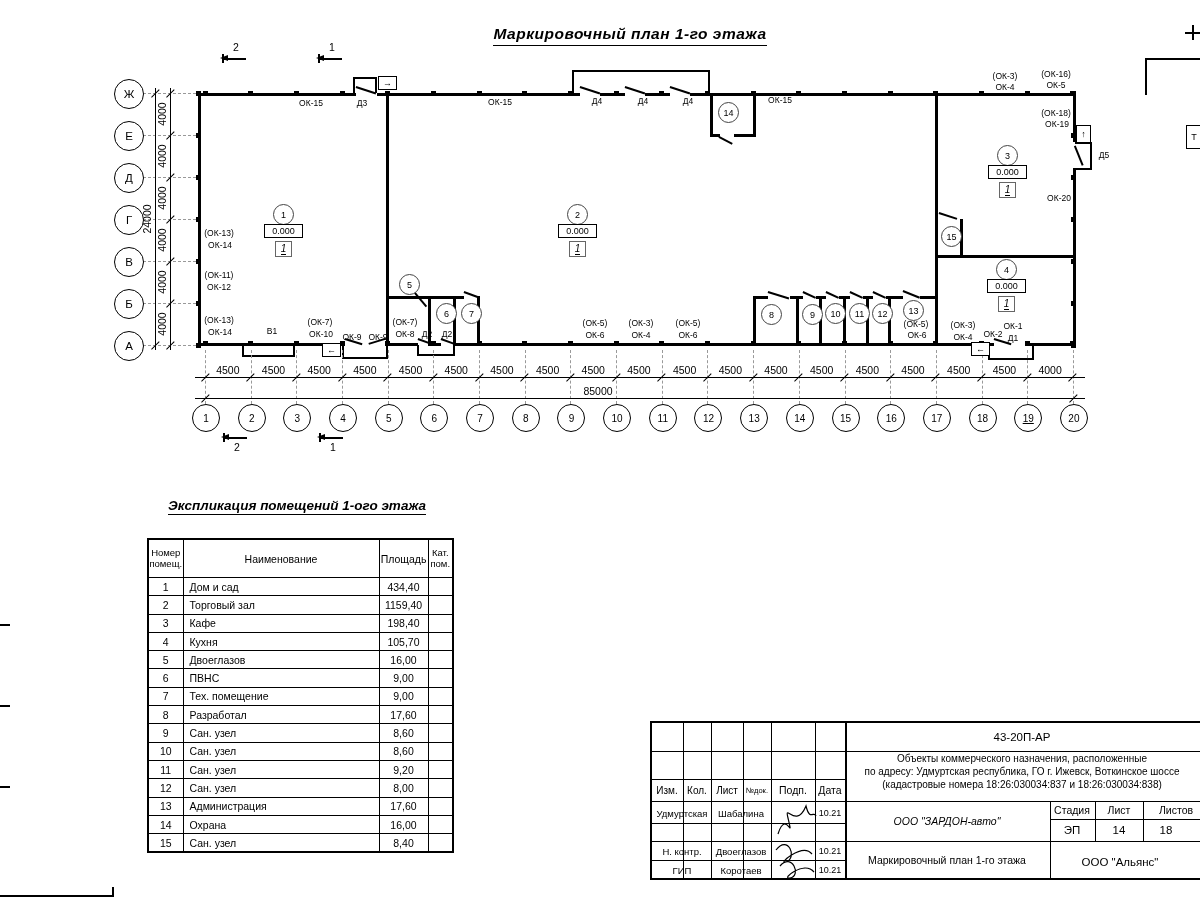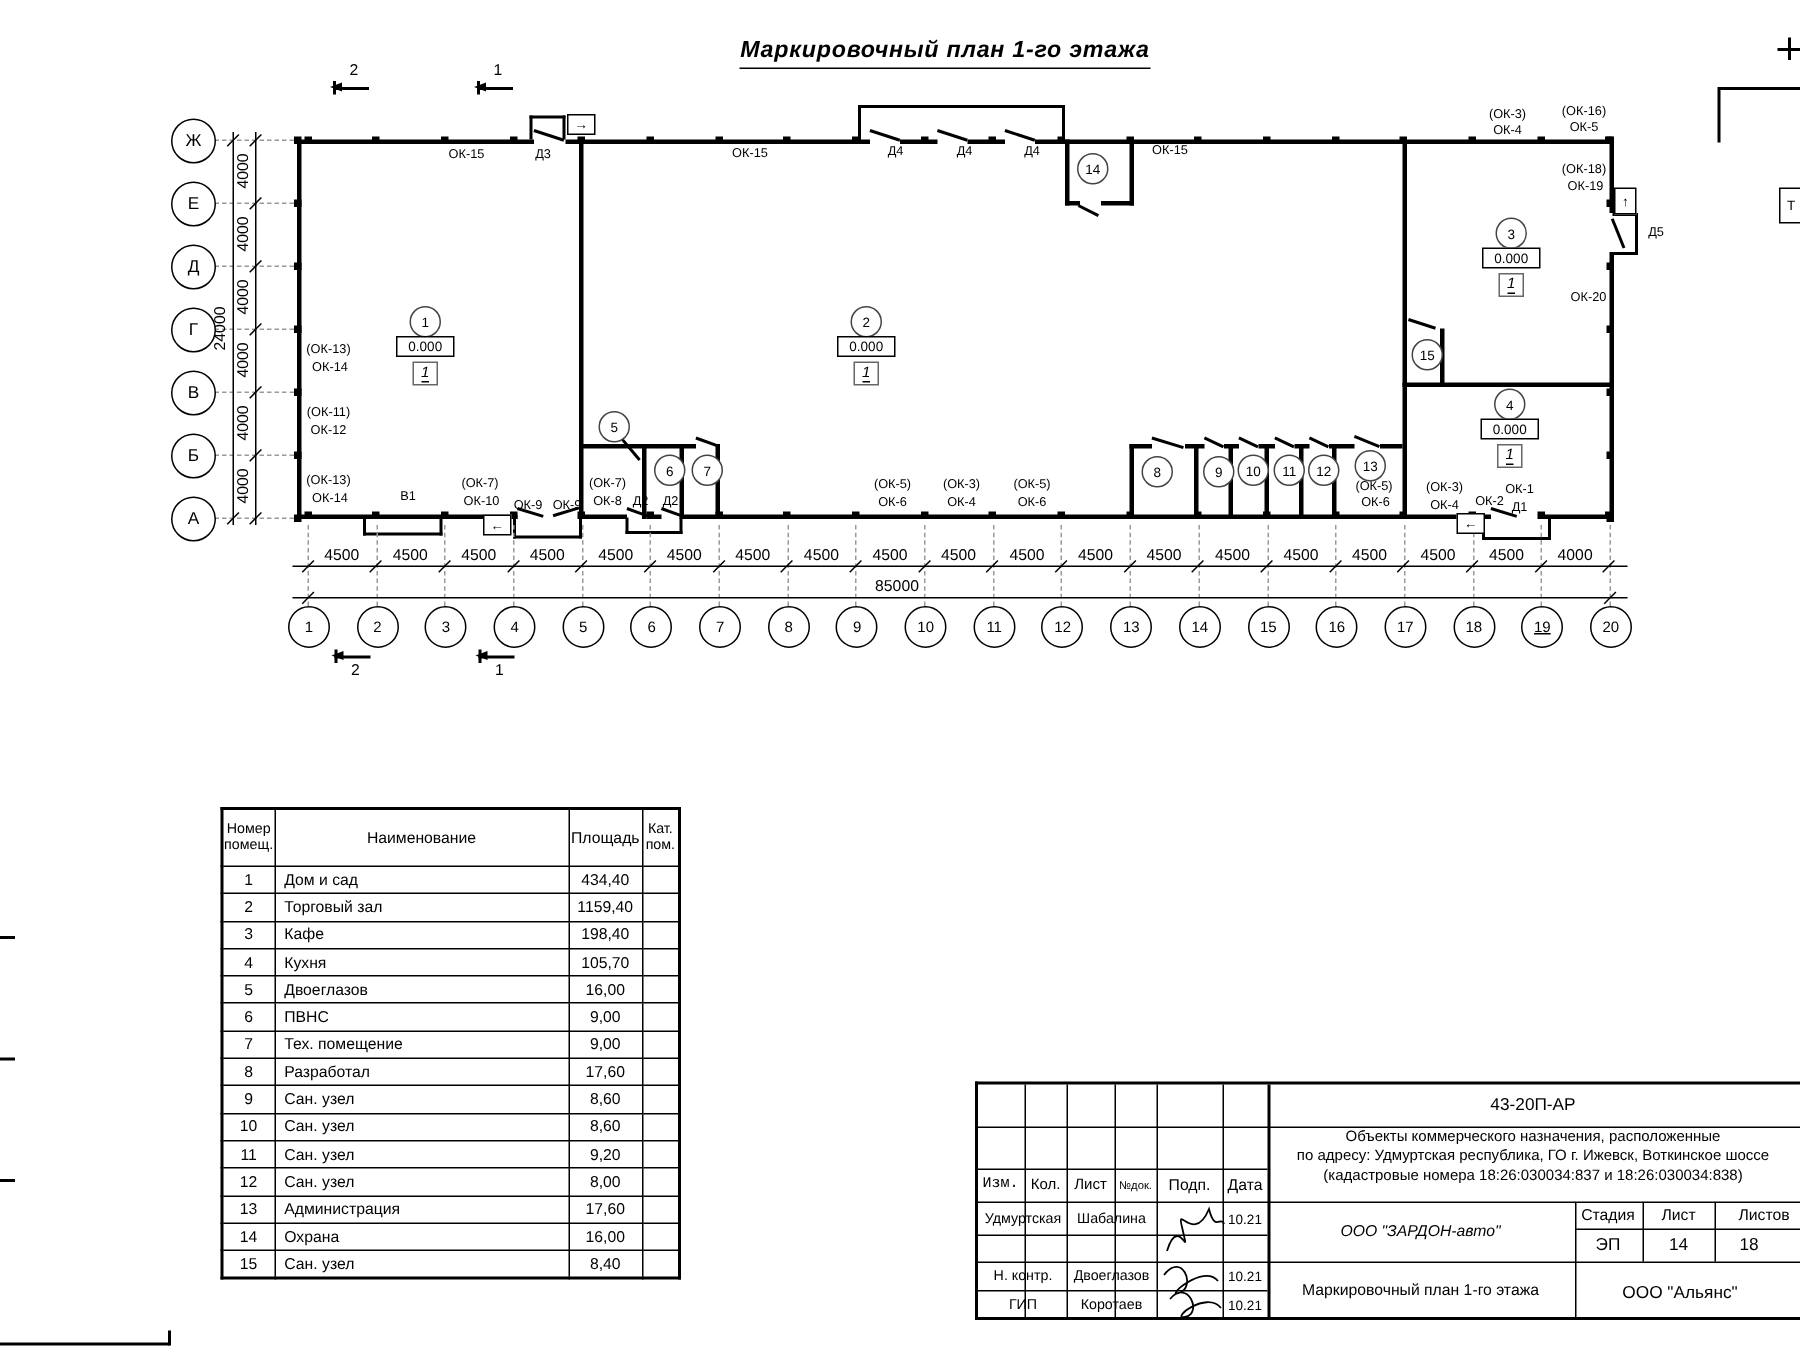--- a/index.html
+++ b/index.html
@@ -395,20 +395,23 @@
       <div class="rmcirc" style="left:761px;top:304px;">8</div>
       <div class="rmcirc" style="left:802px;top:304px;">9</div>
       <div class="rmcirc" style="left:825px;top:303px;">10</div>
       <div class="rmcirc" style="left:849px;top:303px;">11</div>
       <div class="rmcirc" style="left:872px;top:303px;">12</div>
       <div class="rmcirc" style="left:903px;top:300px;">13</div>
       <div class="rmcirc" style="left:718px;top:102px;">14</div>
       <div class="rmcirc" style="left:941px;top:226px;">15</div>
     </div>
 
+  <div class="expl-title">
+    <span>Экспликация помещений 1-ого этажа</span>
+  </div>
   <table class="expl">
     <colgroup>
         <col style="width:35px">
         <col style="width:196px">
         <col style="width:49px">
         <col style="width:25px">
       </colgroup>
     <thead>
       <tr>
         <th class="c small-h">
@@ -534,21 +537,21 @@
       <div class="tb-line" style="left:771px;top:723px;width:1px;height:155px;"></div>
       <div class="tb-line" style="left:815px;top:723px;width:1px;height:155px;"></div>
       <div class="tb-line" style="left:845px;top:723px;width:1.5px;height:155px;"></div>
       <div class="tb-line" style="left:1050px;top:802px;width:1px;height:76px;"></div>
       <div class="tb-line" style="left:1095px;top:802px;width:1px;height:39px;"></div>
       <div class="tb-line" style="left:1143px;top:802px;width:1px;height:39px;"></div>
       <div class="tb-text" style="left:1022px;top:737px;font-size:11.5px;">43-20П-АР</div>
       <div class="tb-text" style="left:1022px;top:758px;font-size:10px;">Объекты коммерческого назначения, расположенные</div>
       <div class="tb-text" style="left:1022px;top:771px;font-size:10px;">по адресу: Удмуртская республика, ГО г. Ижевск, Воткинское шоссе</div>
       <div class="tb-text" style="left:1022px;top:784px;font-size:10px;">(кадастровые номера 18:26:030034:837 и 18:26:030034:838)</div>
-      <div class="tb-text" style="left:667px;top:790px;font-size:10px;font-family:Liberation Mono, monospace;">Изм.</div>
+      <div class="tb-text" style="left:667px;top:790px;font-size:10px;">Изм.</div>
       <div class="tb-text" style="left:697px;top:790px;font-size:10px;">Кол.</div>
       <div class="tb-text" style="left:727px;top:790px;font-size:10px;">Лист</div>
       <div class="tb-text" style="left:757px;top:790px;font-size:7.5px;">№док.</div>
       <div class="tb-text" style="left:793px;top:790px;font-size:10.5px;">Подп.</div>
       <div class="tb-text" style="left:830px;top:790px;font-size:10.5px;">Дата</div>
       <div class="tb-text" style="left:682px;top:813px;font-size:9.5px;transform:translate(-50%,-50%);">Удмуртская</div>
       <div class="tb-text" style="left:741px;top:813px;font-size:9.5px;">Шабалина</div>
       <div class="tb-text" style="left:830px;top:813px;font-size:9px;">10.21</div>
       <div class="tb-text" style="left:682px;top:851px;font-size:9.5px;transform:translate(-50%,-50%);">Н. контр.</div>
       <div class="tb-text" style="left:741px;top:851px;font-size:9.5px;">Двоеглазов</div>

